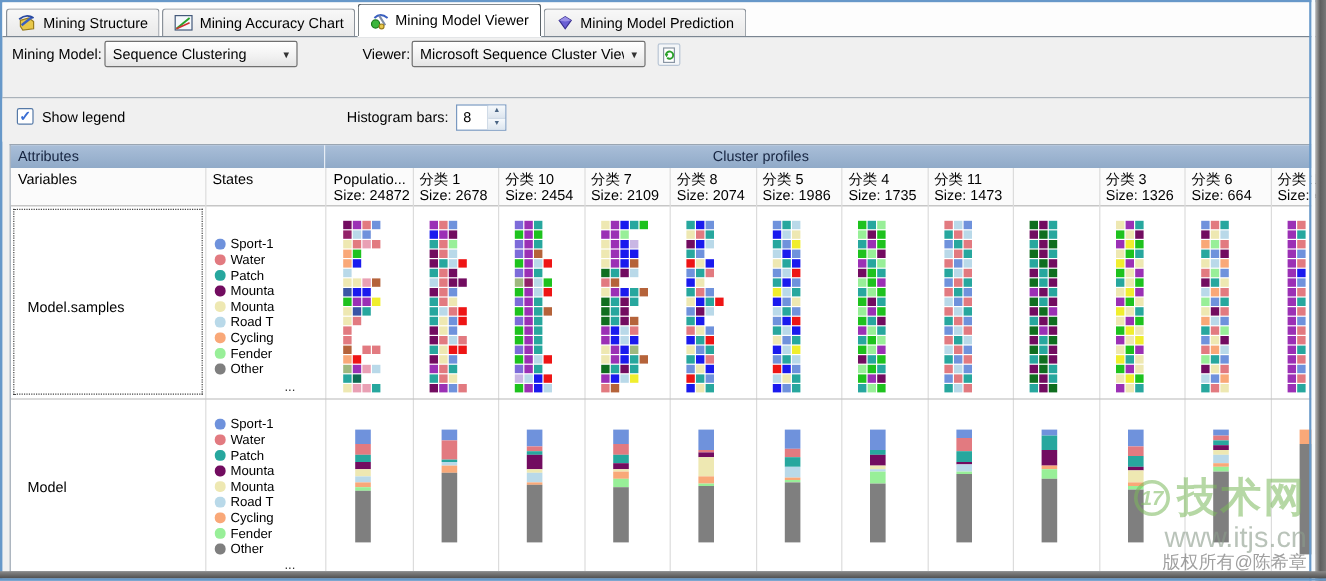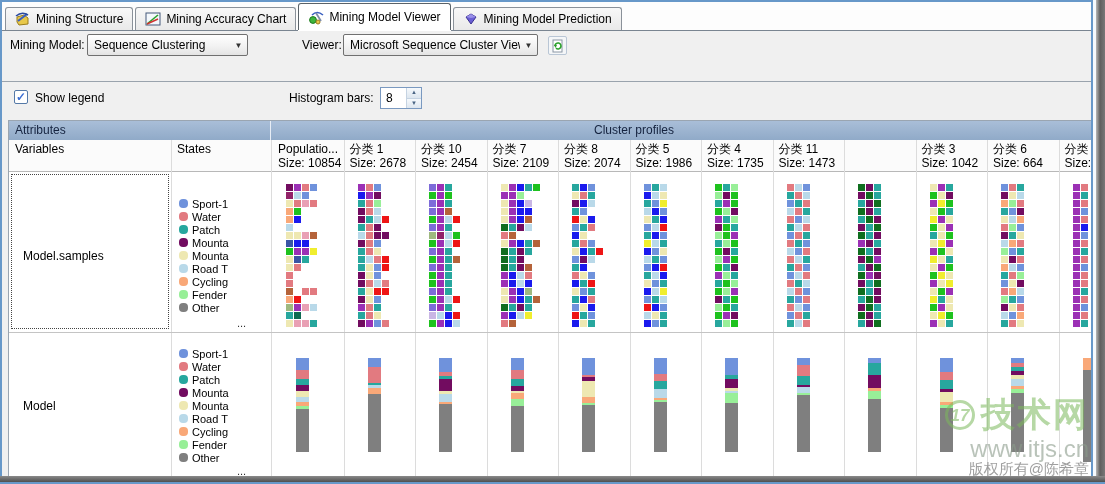--- a/index.html
+++ b/index.html
@@ -184,21 +184,21 @@
   <div class="hdr1">
     <span class="hdr1-attr">Attributes</span>
     <span class="hdr1-prof">Cluster profiles</span>
     <span class="hdr1-gap"></span>
   </div>
   <div class="hdr2" id="hdr2">
     <div class="hcell vars-hdr">Variables</div>
     <div class="hcell states-hdr">States</div>
   <div class="hcell" style="left: 263px; width: 71.5px;">
         <div>Populatio...</div>
-        <div>Size: 10854</div>
+        <div>Size: 24872</div>
       </div>
       <div class="hcell" style="left: 334.5px; width: 71.5px;">
         <div>分类 1</div>
         <div>Size: 2678</div>
       </div>
       <div class="hcell" style="left: 406px; width: 71.5px;">
         <div>分类 10</div>
         <div>Size: 2454</div>
       </div>
       <div class="hcell" style="left: 477.5px; width: 71.5px;">
@@ -216,21 +216,21 @@
       <div class="hcell" style="left: 692px; width: 71.5px;">
         <div>分类 4</div>
         <div>Size: 1735</div>
       </div>
       <div class="hcell" style="left: 763.5px; width: 71.5px;">
         <div>分类 11</div>
         <div>Size: 1473</div>
       </div>
       <div class="hcell" style="left: 906.5px; width: 71.5px;">
         <div>分类 3</div>
-        <div>Size: 1042</div>
+        <div>Size: 1326</div>
       </div>
       <div class="hcell" style="left: 978px; width: 71.5px;">
         <div>分类 6</div>
         <div>Size: 664</div>
       </div>
       <div class="hcell" style="left: 1049.5px; width: 71.5px;">
         <div>分类 1</div>
         <div>Size: 49</div>
       </div>
     </div>

